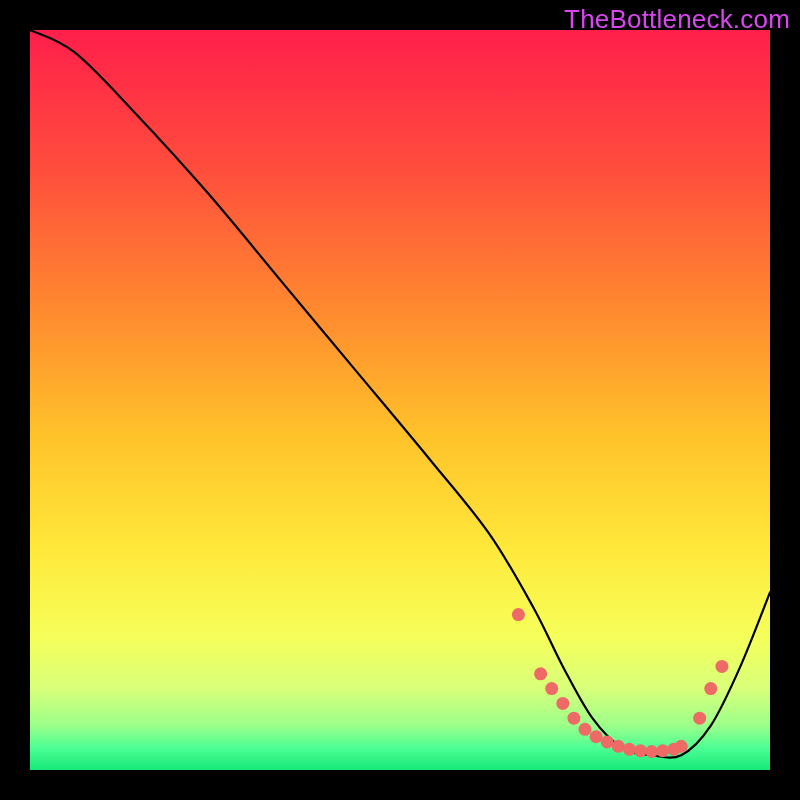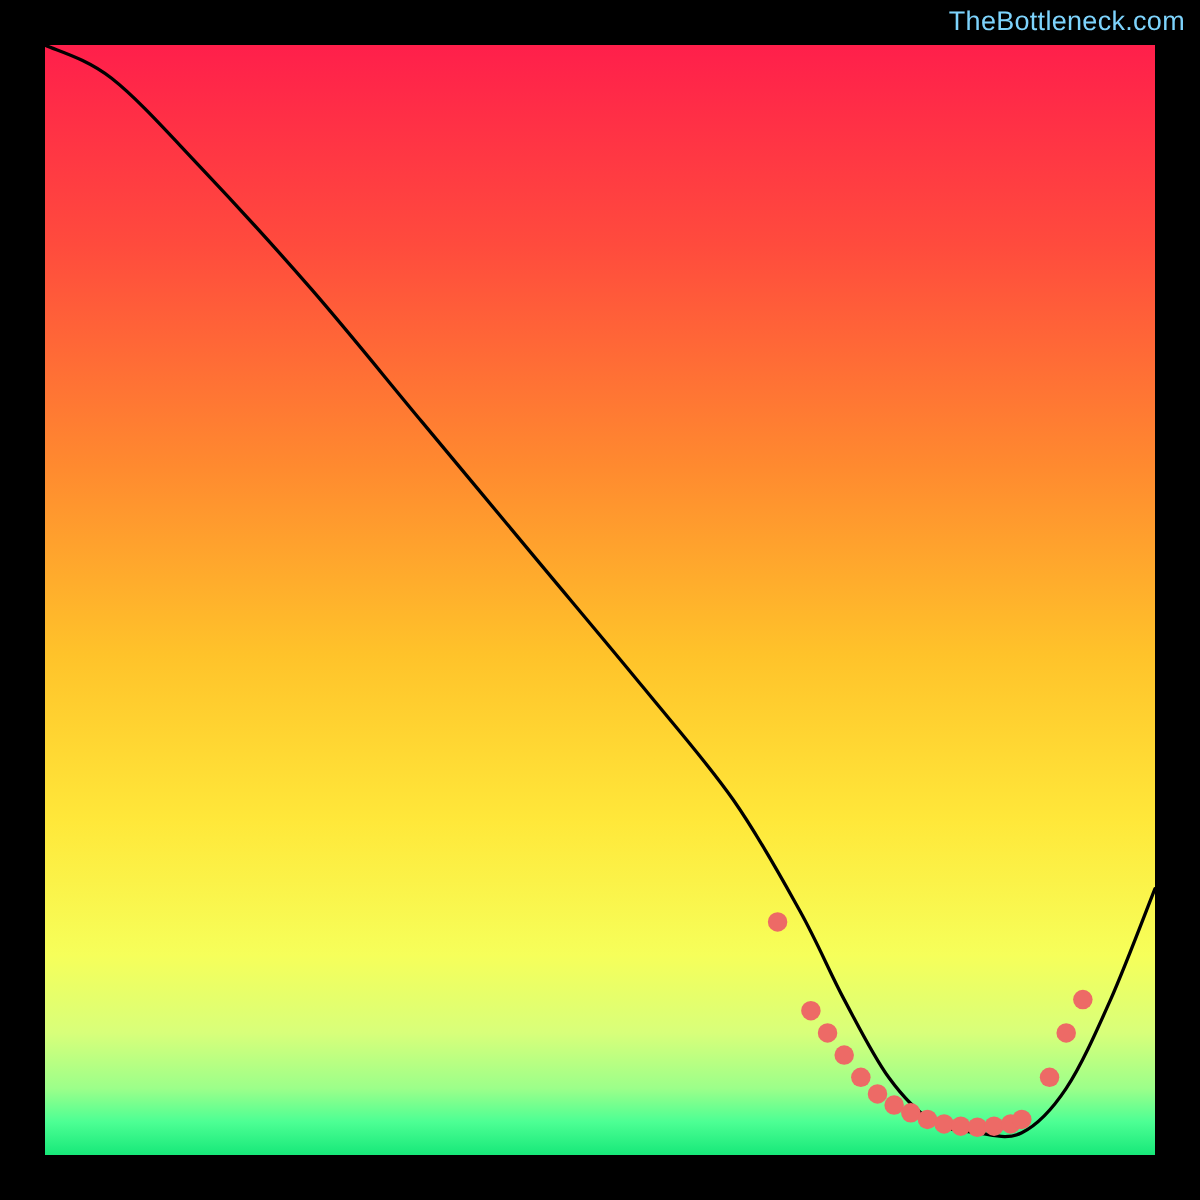--- a/index.html
+++ b/index.html
@@ -14,22 +14,22 @@
   .stage {
     position: relative;
     width: 800px;
     height: 800px;
     background: #000;
   }
   .watermark {
     position: absolute;
     top: 4px;
     right: 10px;
-    color: #7dd3fc;
-    font-size: 18px;
+    color: #d946ef;
+    font-size: 26px;
     font-weight: 500;
     letter-spacing: 0.2px;
     z-index: 10;
   }
   
   .plot-outer {
     position: absolute;
     left: 30px;
     top: 30px;
     width: 740px;

